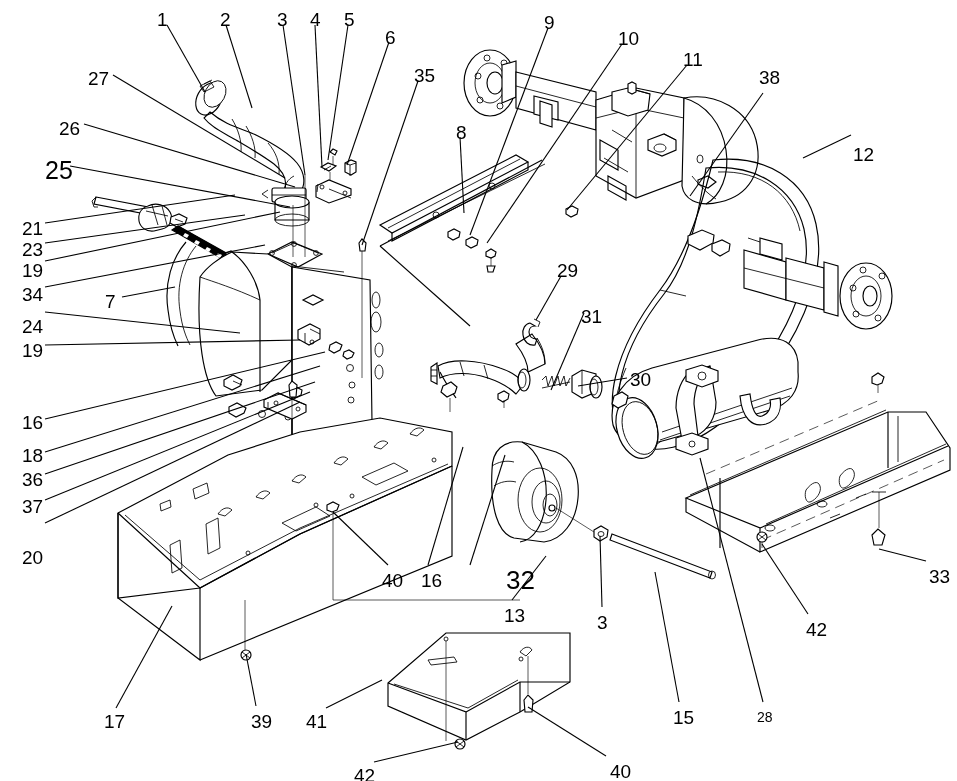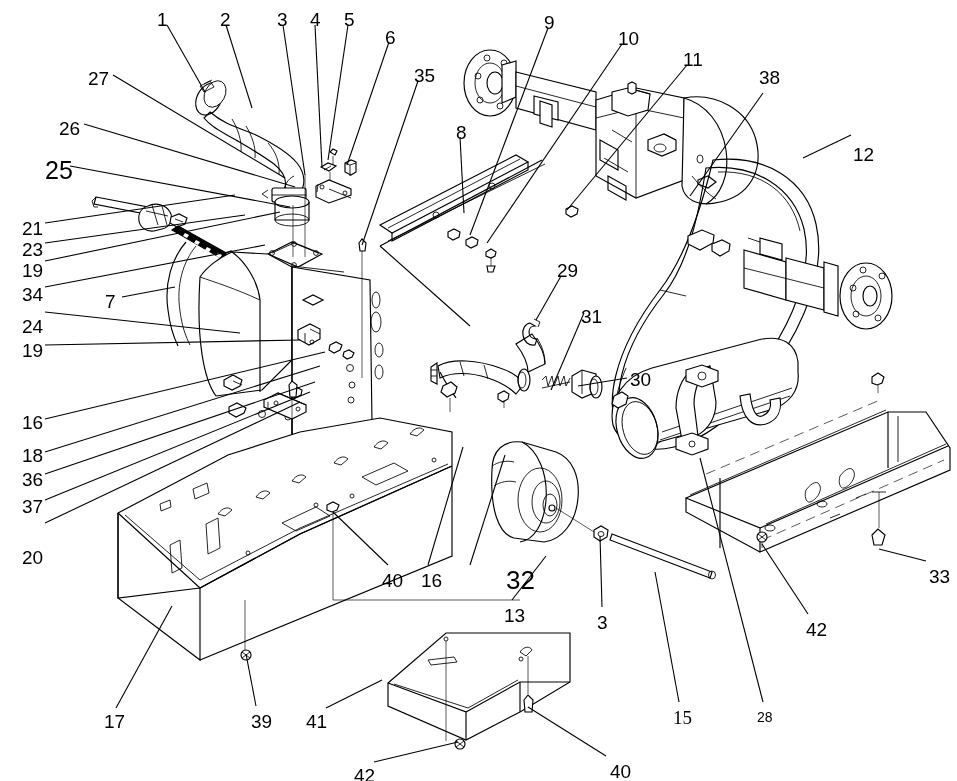--- a/index.html
+++ b/index.html
@@ -473,21 +473,21 @@
       <span class="cal" style="left: 344px; top: 10px; font-size: 19px;">5</span>
       <span class="cal" style="left: 385px; top: 28px; font-size: 19px;">6</span>
       <span class="cal" style="left: 105px; top: 292px; font-size: 19px;">7</span>
       <span class="cal" style="left: 456px; top: 123px; font-size: 19px;">8</span>
       <span class="cal" style="left: 544px; top: 13px; font-size: 19px;">9</span>
       <span class="cal" style="left: 618px; top: 29px; font-size: 19px;">10</span>
       <span class="cal" style="left: 683px; top: 50px; font-size: 19px;">11</span>
       <span class="cal" style="left: 853px; top: 125px; font-size: 19px; margin-top: 20px;">12</span>
       <span class="cal" style="left: 504px; top: 606px; font-size: 19px;">13</span>
       <span class="cal" style="left: 597px; top: 613px; font-size: 19px;">3</span>
-      <span class="cal" style="left: 673px; top: 708px; font-size: 19px; font-family: Liberation Serif, serif;">15</span>
+      <span class="cal" style="left: 673px; top: 708px; font-size: 19px;">15</span>
       <span class="cal" style="left: 22px; top: 413px; font-size: 19px;">16</span>
       <span class="cal" style="left: 421px; top: 571px; font-size: 19px;">16</span>
       <span class="cal" style="left: 104px; top: 712px; font-size: 19px;">17</span>
       <span class="cal" style="left: 22px; top: 446px; font-size: 19px;">18</span>
       <span class="cal" style="left: 22px; top: 341px; font-size: 19px;">19</span>
       <span class="cal" style="left: 22px; top: 527px; font-size: 19px; margin-top: 21px;">20</span>
       <span class="cal" style="left: 22px; top: 219px; font-size: 19px;">21</span>
       <span class="cal" style="left: 22px; top: 261px; font-size: 19px;">19</span>
       <span class="cal" style="left: 22px; top: 240px; font-size: 19px;">23</span>
       <span class="cal" style="left: 22px; top: 309px; font-size: 19px; margin-top: 8px;">24</span>

